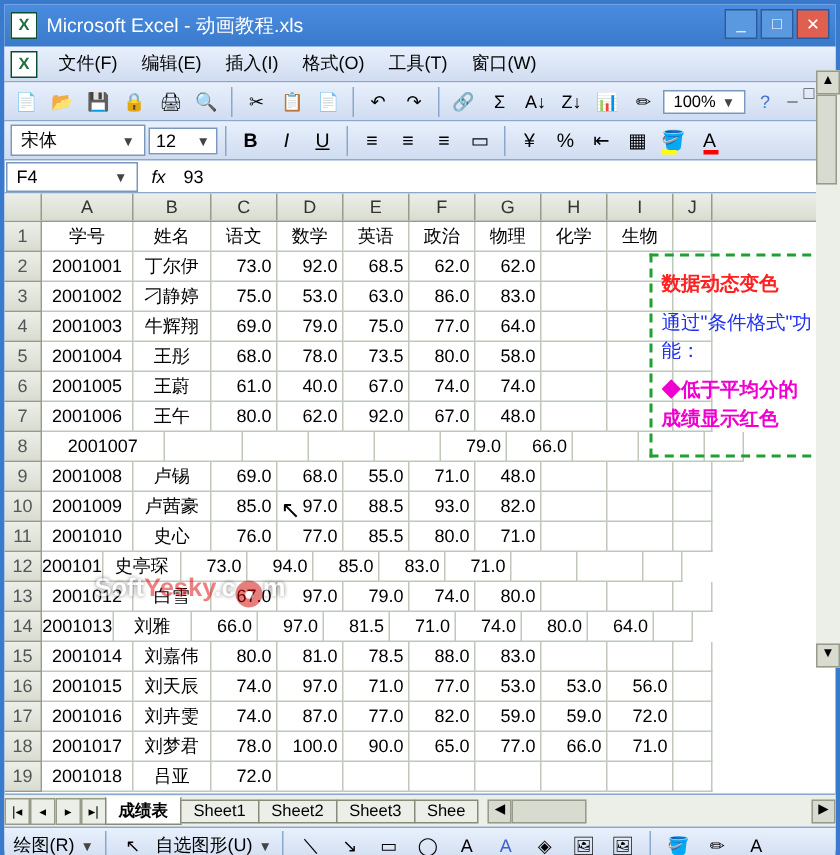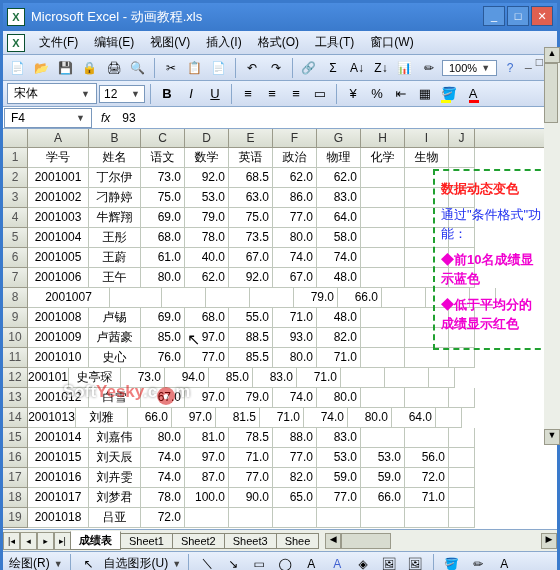--- a/index.html
+++ b/index.html
@@ -66,21 +66,20 @@
     <div class="win-btn">_</div>
     <div class="win-btn">□</div>
     <div class="win-btn close">✕</div>
   </div>
 </div>
 
 <div class="menubar">
   <span class="app-icon">X</span>
   <span class="menu-item">文件(F)</span>
   <span class="menu-item">编辑(E)</span>
-  <span class="menu-item">视图(V)</span>
   <span class="menu-item">插入(I)</span>
   <span class="menu-item">格式(O)</span>
   <span class="menu-item">工具(T)</span>
   <span class="menu-item">窗口(W)</span>
 </div>
 
 <div class="help-x">
   <span>_</span>
   <span>□</span>
   <span>×</span>
@@ -414,21 +413,20 @@
           <div class="cell num" style="width:44px"></div>
           <div class="cell num" style="width:44px"></div>
           <div class="cell num" style="width:44px"></div>
           <div class="cell" style="width:26px"></div>
         </div>
       </div>
 
   <div class="callout">
     <div class="blk" style="color:#ff2020;">数据动态变色</div>
     <div class="blk" style="color:#2030f0;font-weight:normal;">通过"条件格式"功能：</div>
-    <div class="blk" style="color:#f000d0;">◆前10名成绩显示蓝色</div>
     <div class="blk" style="color:#f000d0;">◆低于平均分的成绩显示红色</div>
   </div>
   <div class="watermark"><span class="s">Soft</span><span class="y">Yesky</span><span class="s">.c</span><span class="dot">●</span><span class="s">m</span></div>
   <div class="cursor">↖</div>
 </div>
 
 <div class="vscroll">
   <div class="scroll-btn" style="height:16px;text-align:center;font-size:9px;">▲</div>
   <div class="scroll-thumb" style="height:60px;width:14px;"></div>
   <div style="flex:1;"></div>

